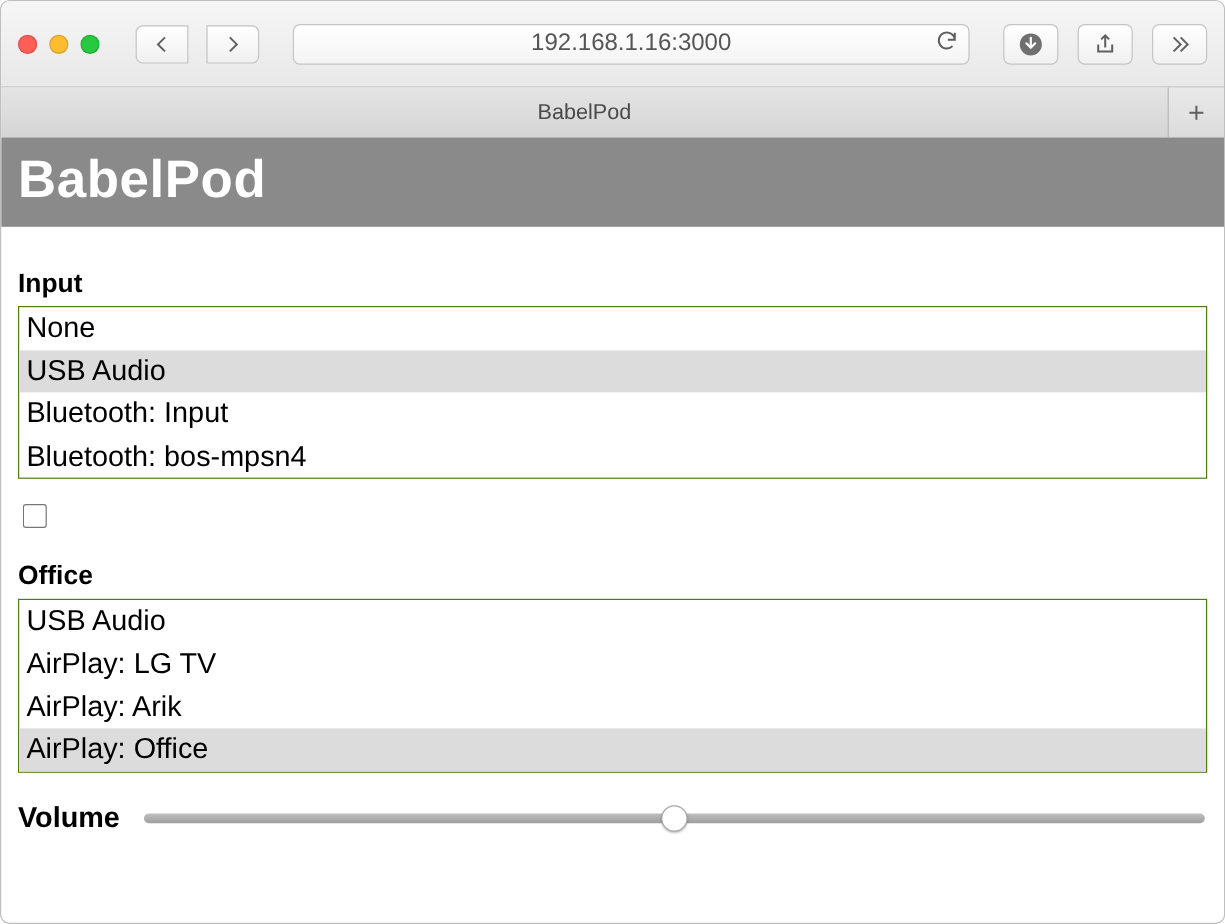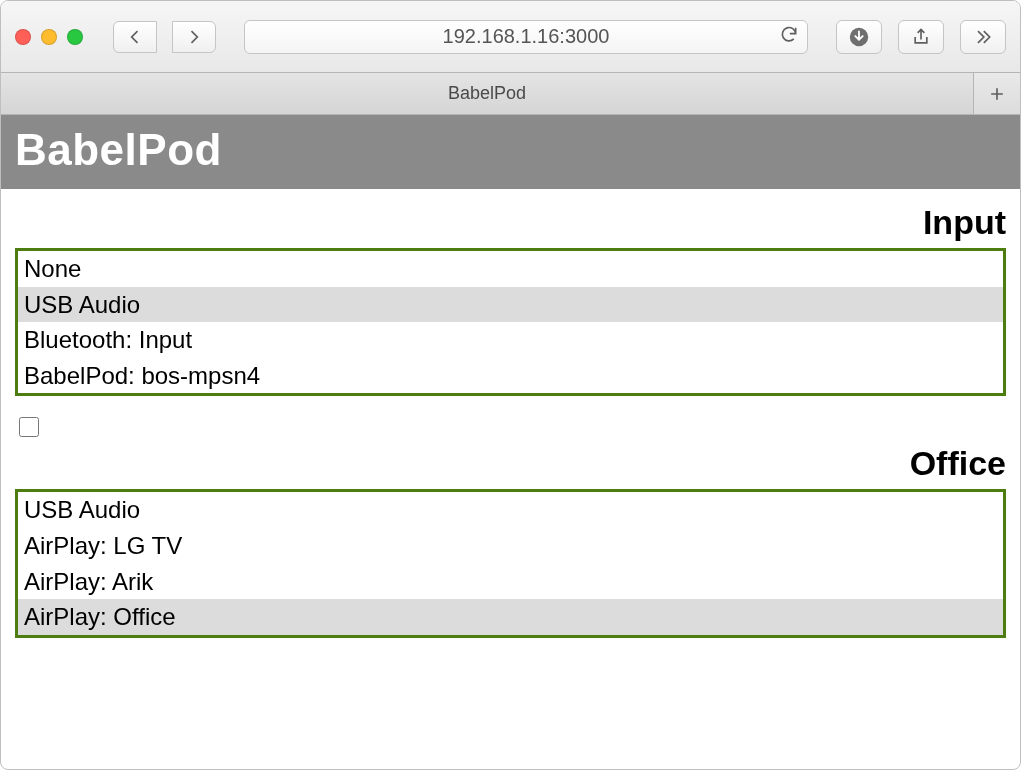--- a/index.html
+++ b/index.html
@@ -97,24 +97,24 @@
       padding: 10px 14px 14px;
     }
     .banner h1 {
       margin:0;
       font-size:44px;
       font-weight:700;
       letter-spacing:.5px;
     }
 
     .content { padding: 10px 14px 20px; }
-    h2 { margin:4px 0 6px; font-size:34px; font-weight:700;text-align:right; }
+    h2 { margin:24px 0 6px; font-size:22px; font-weight:700; }
 
     .sel-list {
-      border:3px solid #4d7c0f;
+      border:1px solid #4d7c0f;
       font-size:24px;
       line-height:1.4;
       user-select:none;
     }
     .sel-item {
       padding: 1px 6px;
       white-space:nowrap;
     }
     .sel-item.selected { background:#dcdcdc; }
 
@@ -215,30 +215,34 @@
     <h1>BabelPod</h1>
   </div>
 
   <div class="content">
 
     <h2>Input</h2>
     <div class="sel-list" id="input-list">
         <div class="sel-item">None</div>
         <div class="sel-item selected">USB Audio</div>
         <div class="sel-item">Bluetooth: Input</div>
-        <div class="sel-item">BabelPod: bos-mpsn4</div>
+        <div class="sel-item">Bluetooth: bos-mpsn4</div>
       </div>
 
     <div class="checkbox-row">
       <input type="checkbox" id="btdisc" style="">
     </div>
 
     <h2>Office</h2>
     <div class="sel-list" id="output-list">
         <div class="sel-item">USB Audio</div>
         <div class="sel-item">AirPlay: LG TV</div>
         <div class="sel-item">AirPlay: Arik</div>
         <div class="sel-item selected">AirPlay: Office</div>
       </div>
 
+    <div class="volume-row">
+      <label>Volume</label>
+      <input type="range" min="0" max="100" value="50" style="">
+    </div>
 
   </div>
 </div>
 
 </body></html>

